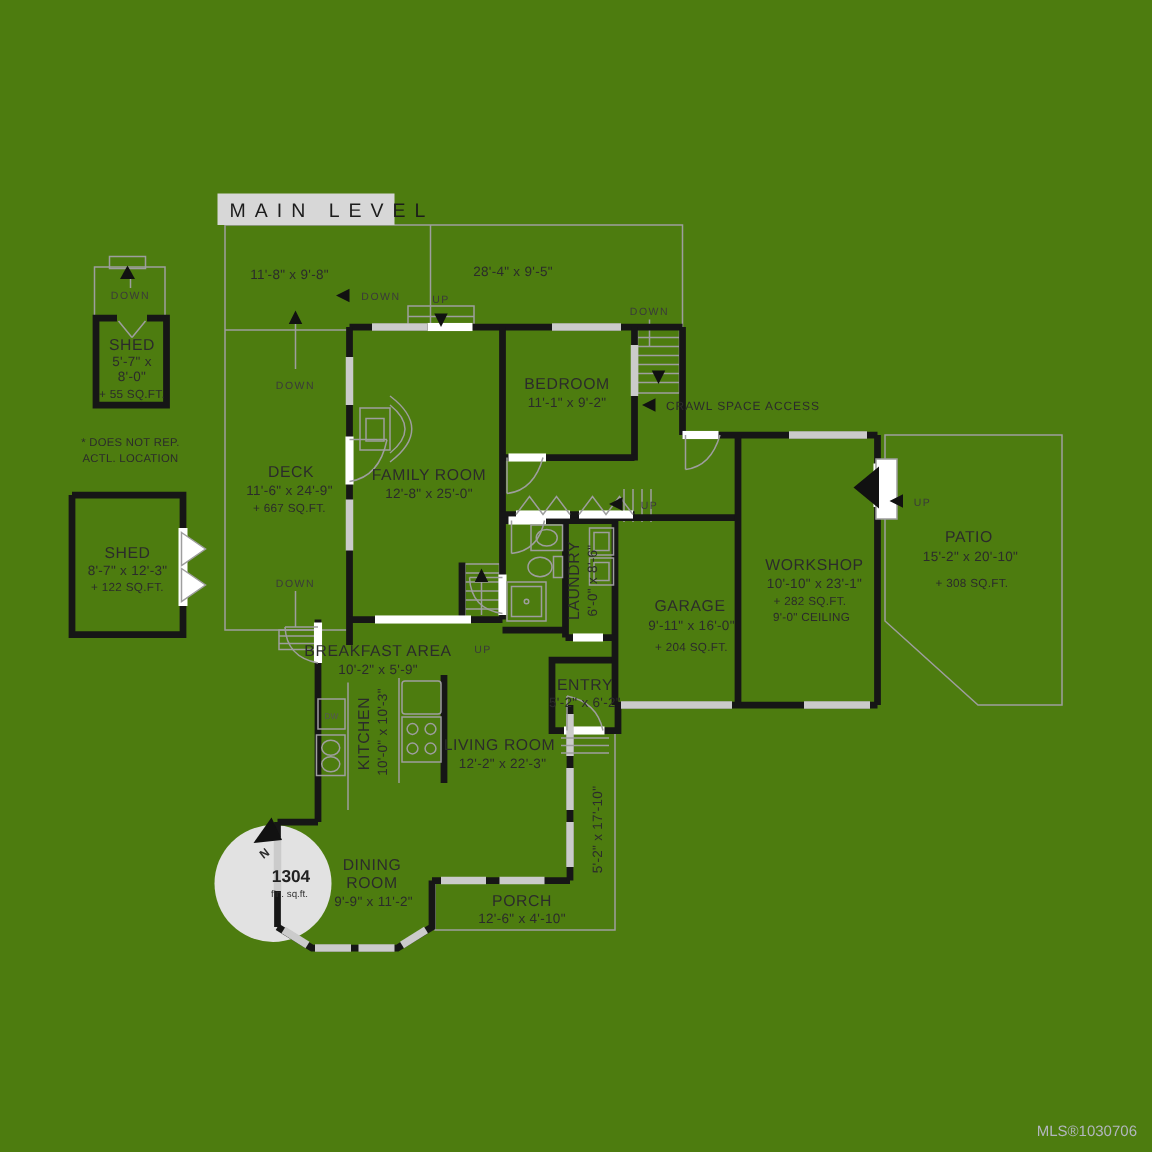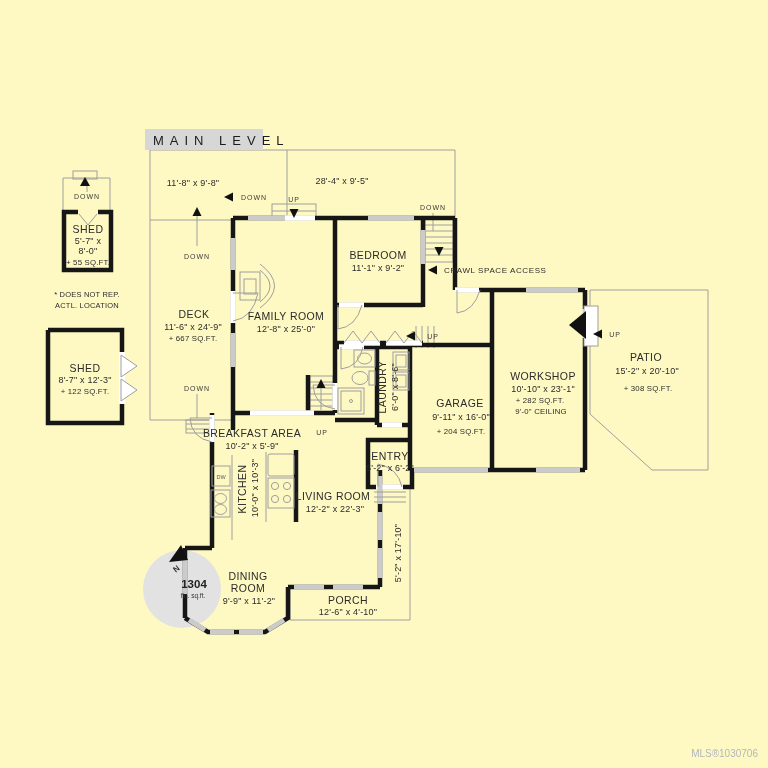--- a/index.html
+++ b/index.html
@@ -1,16 +1,16 @@
 <!DOCTYPE html>
 <html><head>
 <meta charset="utf-8">
 <style>
   html,body{margin:0;padding:0;background:#ffffff;}
-  .stage{position:relative;width:768px;height:768px;background:#fef9c3;overflow:hidden;
+  .stage{position:relative;width:768px;height:768px;background:#4d7c0f;overflow:hidden;
          font-family:"Liberation Sans", sans-serif;}
   svg{position:absolute;left:0;top:0;}
   text{fill:#2b2b2b;}
   .room{font-size:10.5px;letter-spacing:.4px;text-anchor:middle;}
   .dim{font-size:9px;letter-spacing:.2px;text-anchor:middle;}
   .area{font-size:7.8px;letter-spacing:.2px;text-anchor:middle;}
   .tiny{font-size:7px;letter-spacing:1px;fill:#3a3a3a;text-anchor:middle;}
   .crawl{font-size:8px;letter-spacing:.6px;fill:#2b2b2b;}
   .title{font-size:13px;letter-spacing:6px;fill:#1c1c1c;}
   .note{font-size:7.5px;letter-spacing:.2px;text-anchor:middle;}

